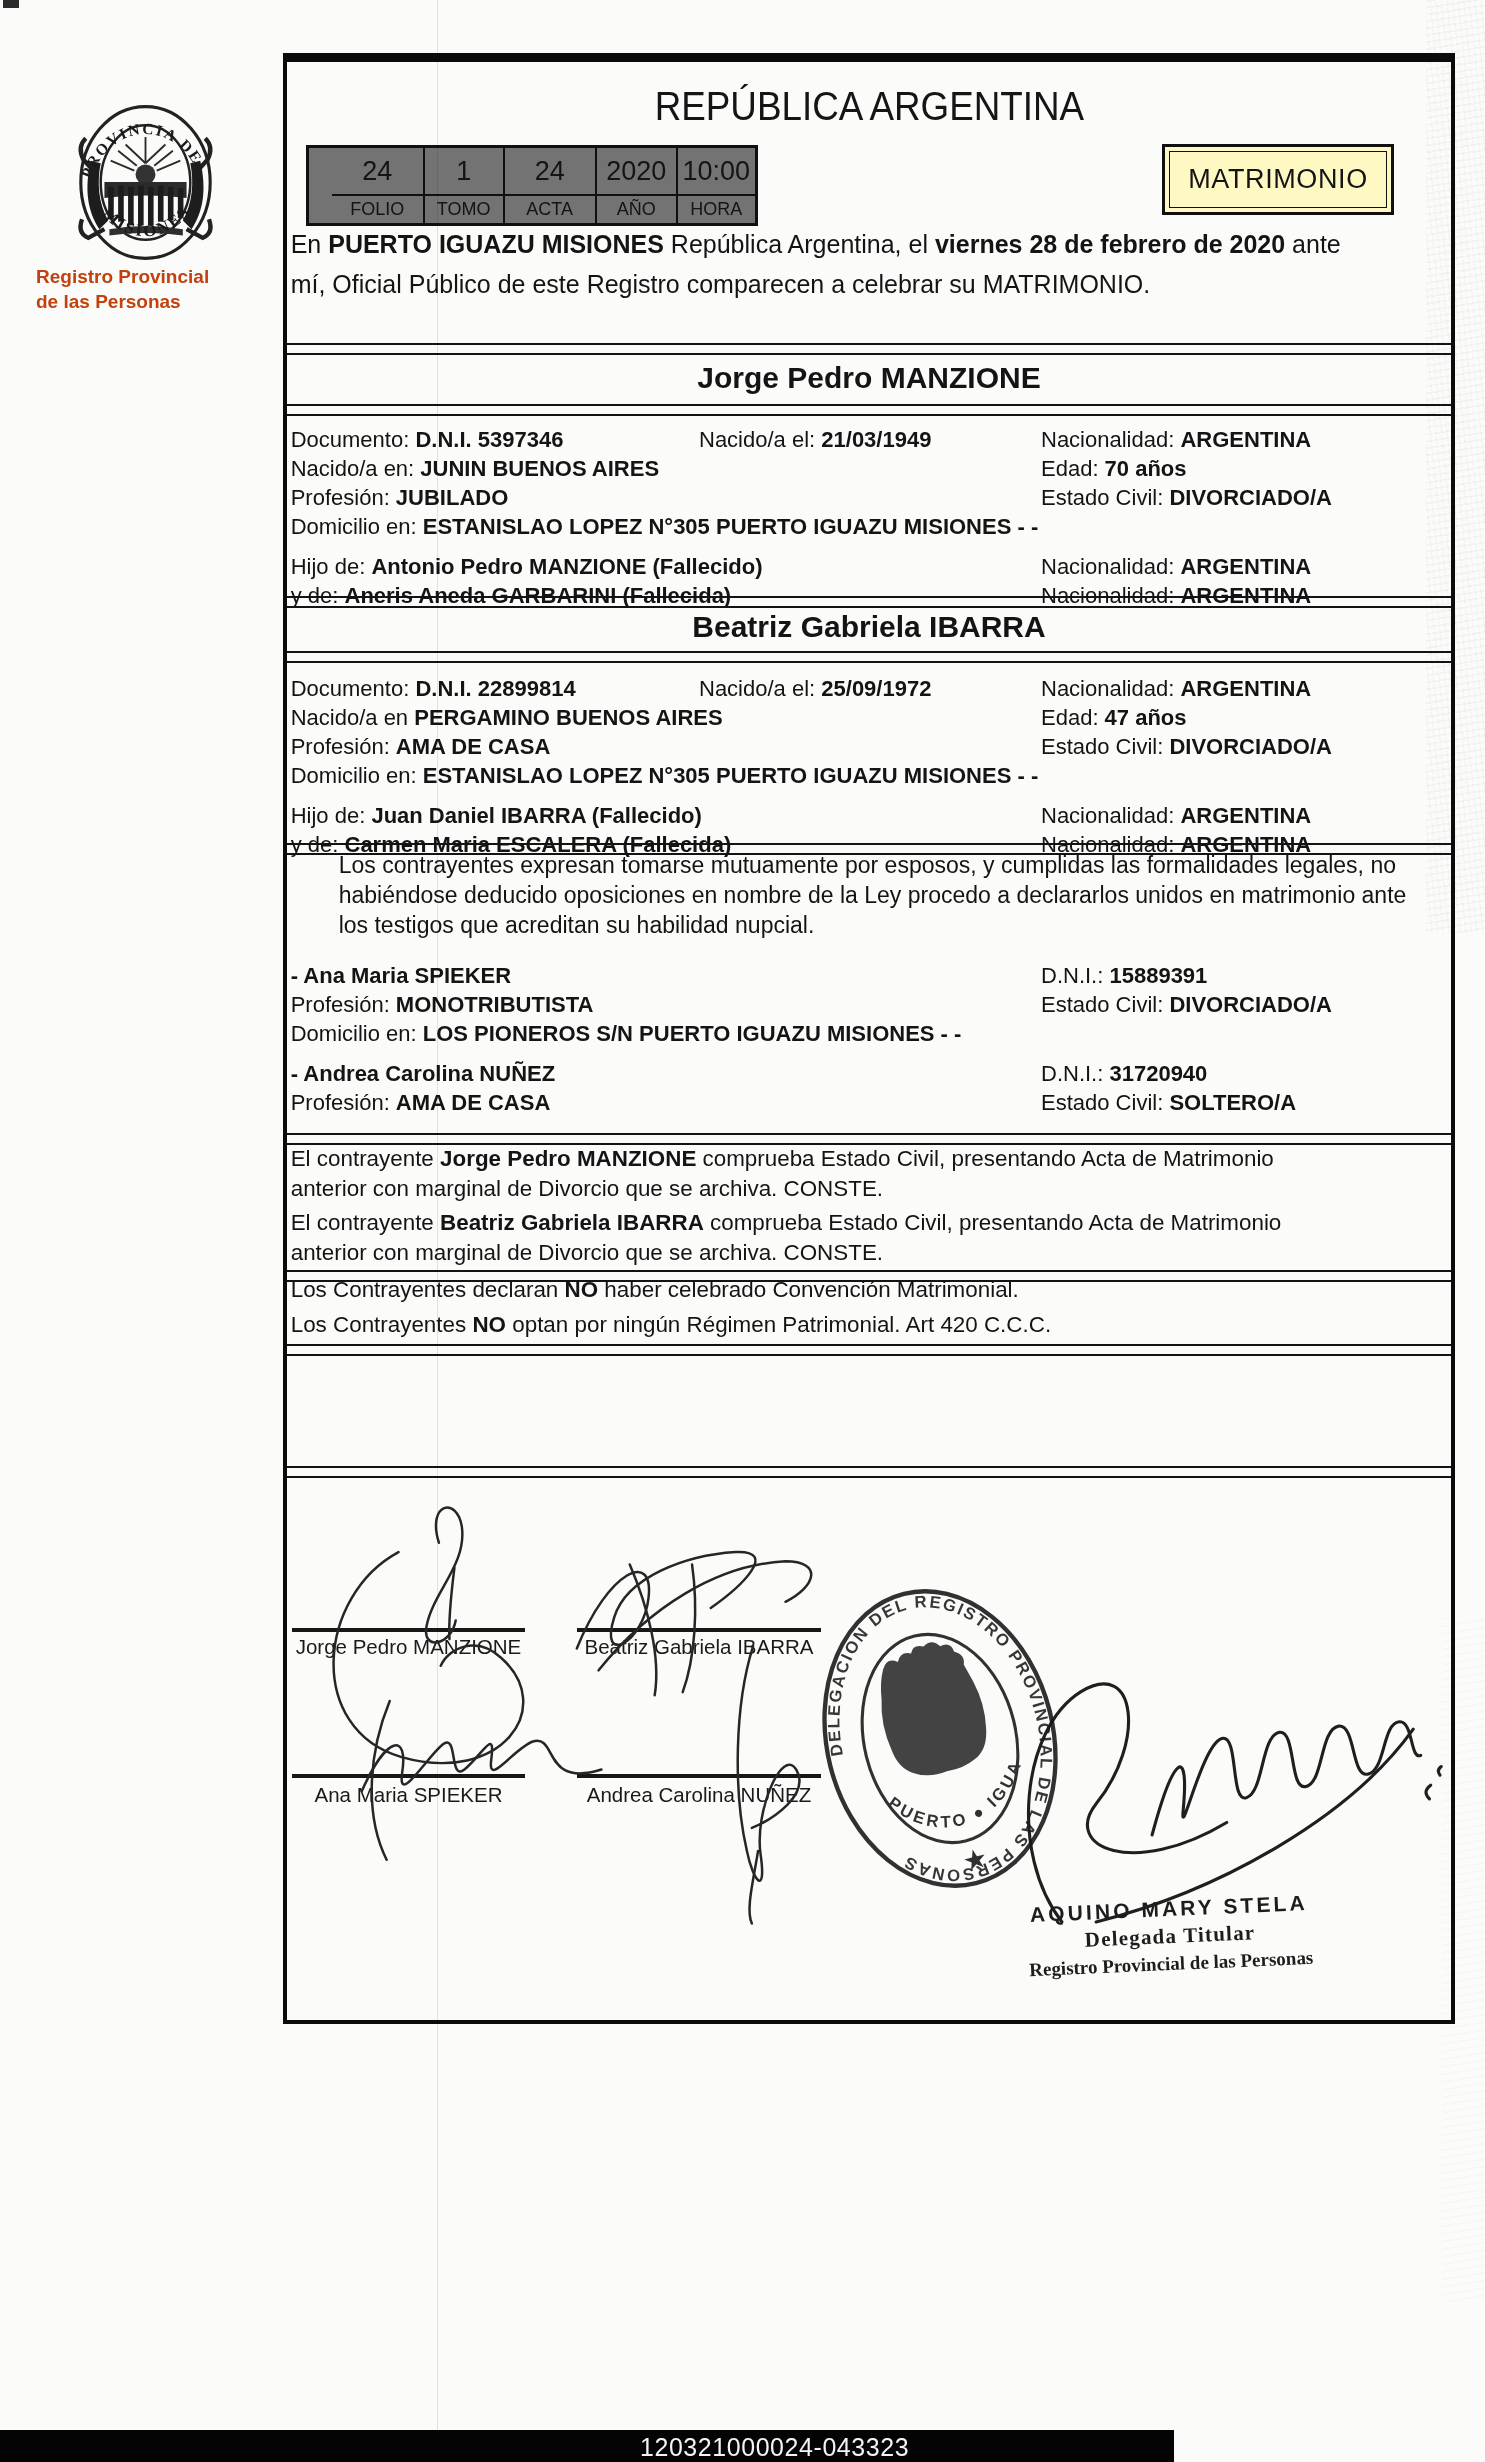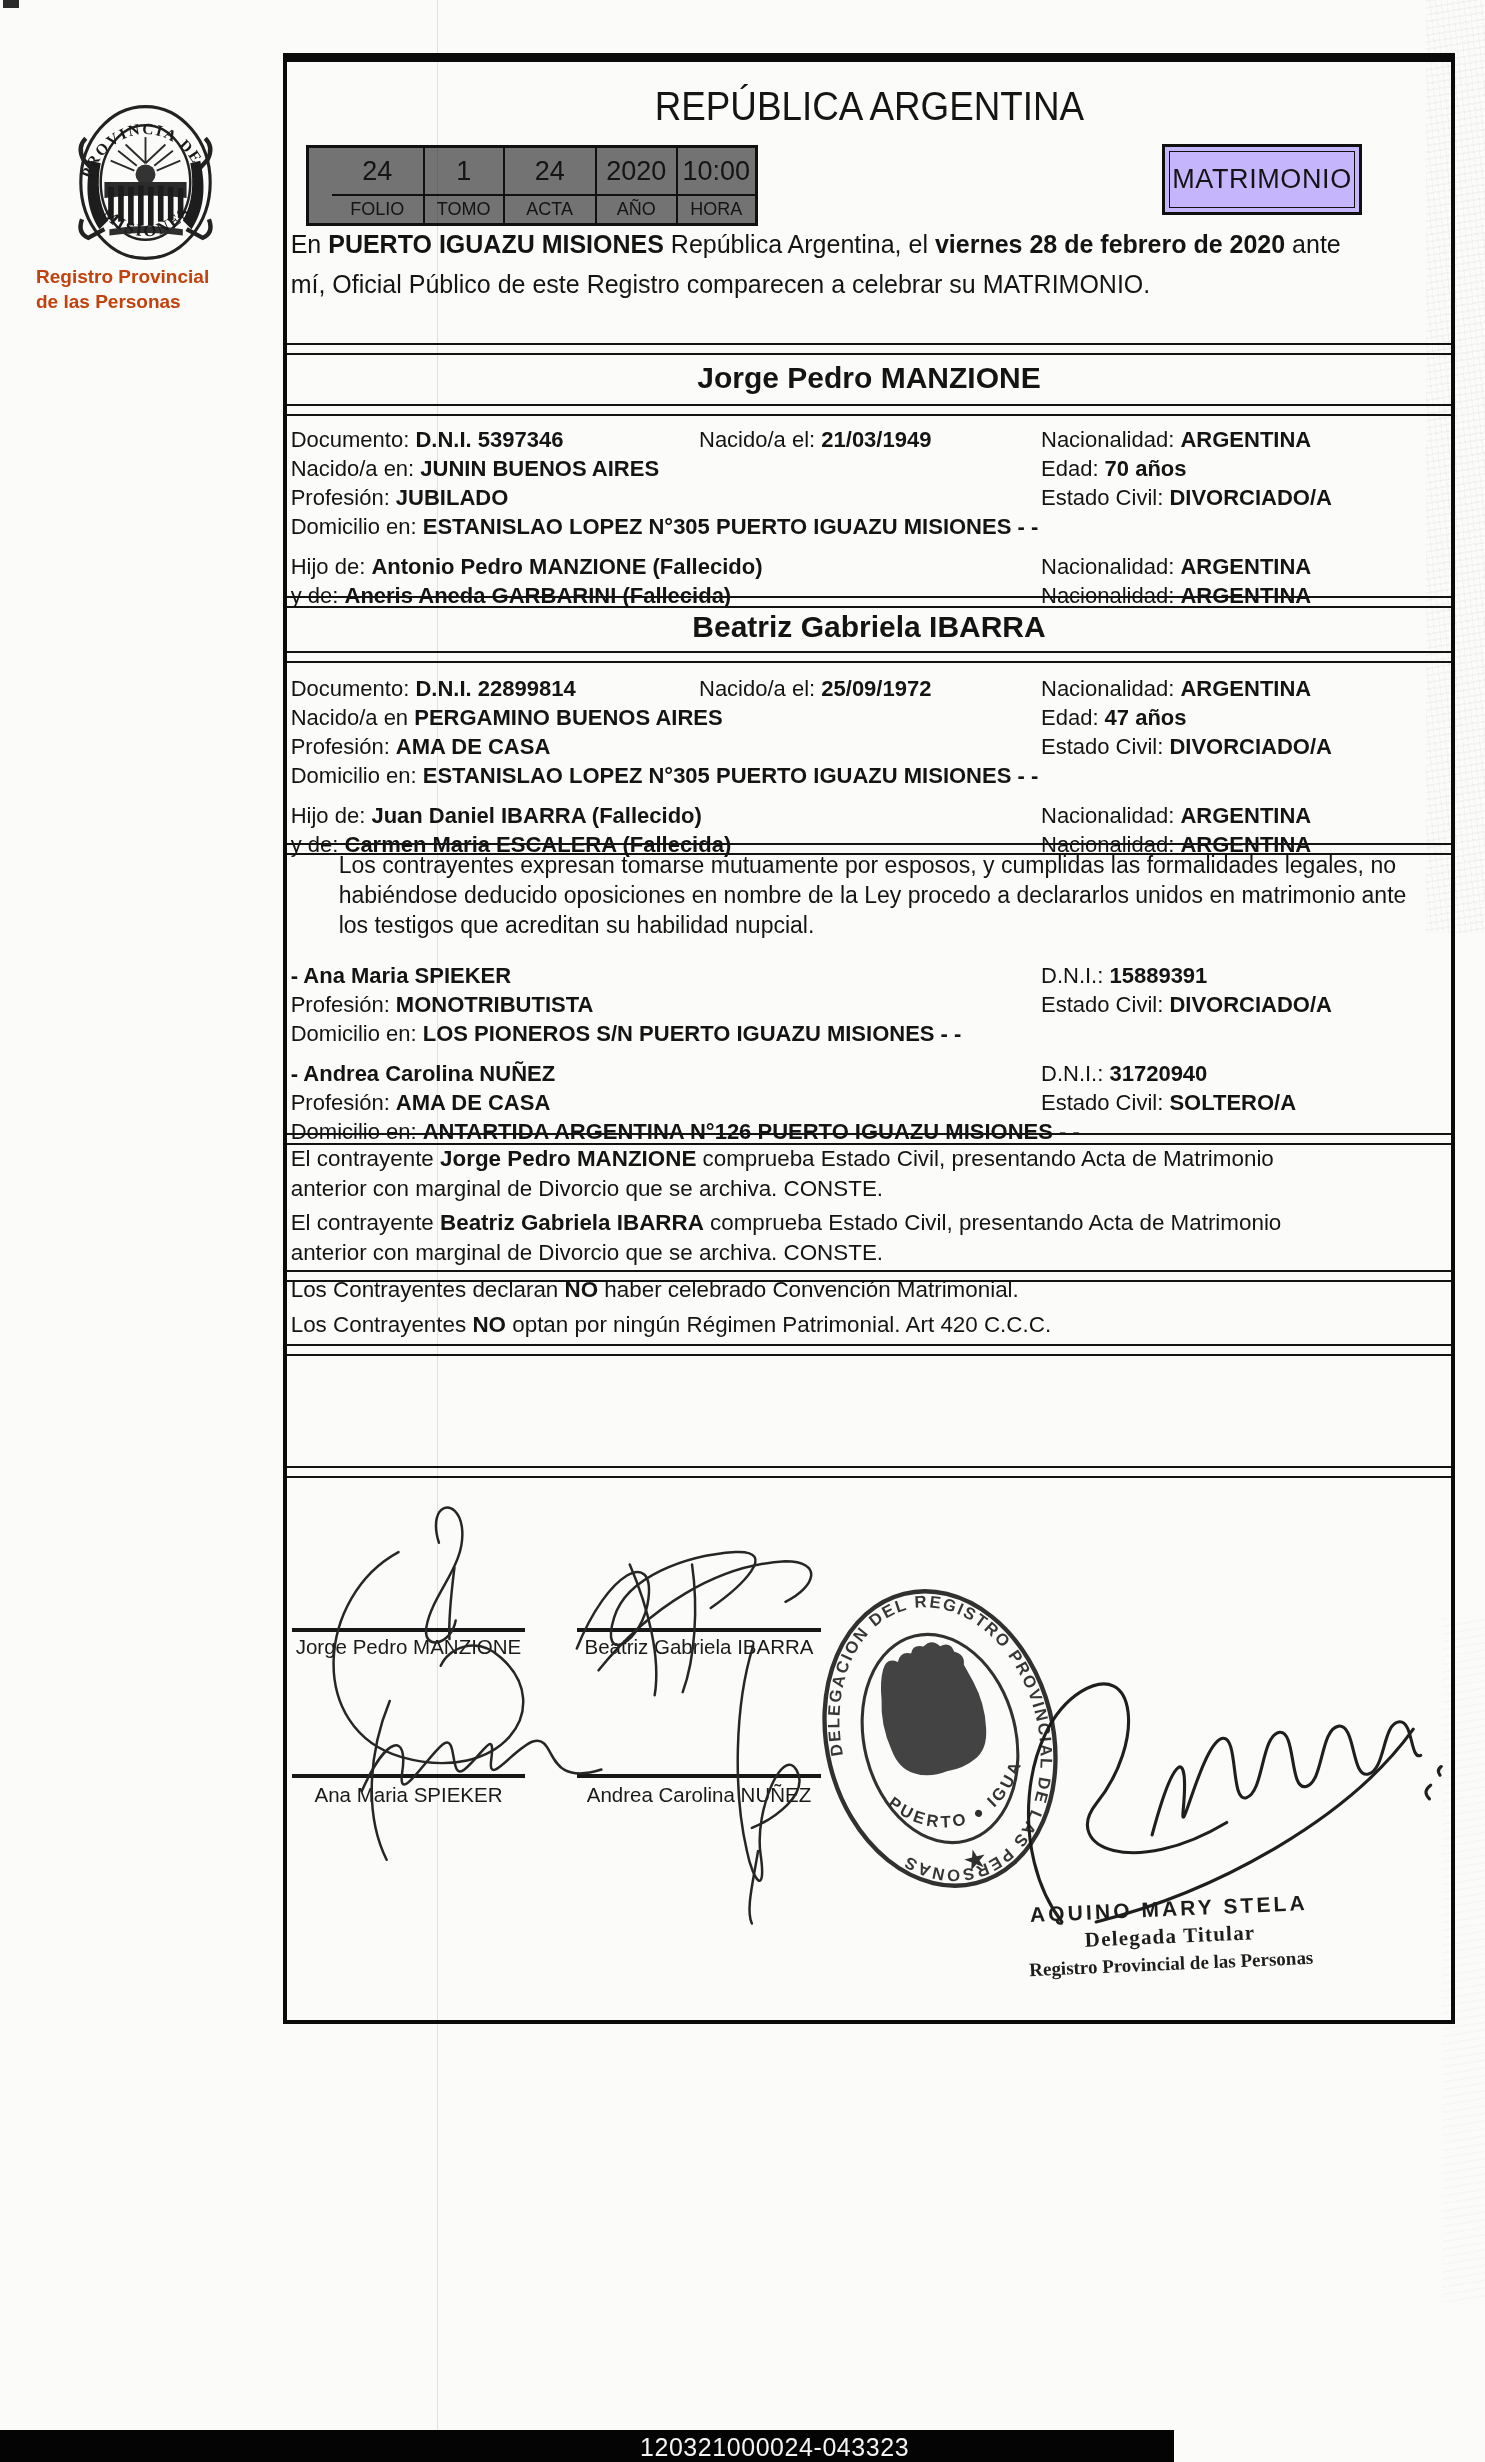--- a/index.html
+++ b/index.html
@@ -33,22 +33,22 @@
     font-size:40px;letter-spacing:0px;color:#151515;}
   #doc-title span{display:inline-block;transform:scaleX(.92);}
   
   #registry-table{left:18.7px;top:83px;border:3.1px solid #101010;display:grid;
     grid-template-columns:93px 80px 92px 81px 77px;background:#737373;padding-left:23px;}
   .reg-col{border-right:2.5px solid #101010;text-align:center;}
   .reg-col:last-child{border-right:none;}
   .reg-val{height:46px;line-height:46px;font-size:27px;border-bottom:2.5px solid #101010;}
   .reg-lab{height:27px;line-height:27px;font-size:18px;}
   
-  #type-box{left:875px;top:82px;width:200px;height:71px;box-sizing:border-box;
-    border:3.1px solid #101010;background:#c4b5fd;}
+  #type-box{left:875px;top:82px;width:232px;height:71px;box-sizing:border-box;
+    border:3.1px solid #101010;background:#fef9c3;}
   #type-box-inner{position:absolute;left:4.4px;top:4.4px;right:4.4px;bottom:4.4px;
     border:1.9px solid #101010;display:flex;align-items:center;justify-content:center;
     font-size:27px;letter-spacing:0.6px;}
   
   #intro{left:3.7px;right:7.5px;top:162px;font-size:25px;line-height:40px;}
   .person-header{left:0;right:0;text-align:center;font-size:30px;font-weight:bold;}
   .rows{left:0;right:8.7px;}
   .row{position:relative;height:29px;line-height:29px;font-size:22px;white-space:nowrap;}
   .row.gap{margin-top:11.2px;}
   .cell{position:absolute;top:16px;}
@@ -251,23 +251,20 @@
           <div class="cell cA"><span>Domicilio en: </span><span class="b">LOS PIONEROS S/N PUERTO IGUAZU MISIONES - -</span></div>
         </div>
         <div class="row gap">
           <div class="cell cA"><span class="b">- Andrea Carolina NUÑEZ</span></div>
           <div class="cell cC"><span>D.N.I.: </span><span class="b">31720940</span></div>
         </div>
         <div class="row">
           <div class="cell cA"><span>Profesión: </span><span class="b">AMA DE CASA</span></div>
           <div class="cell cC"><span>Estado Civil: </span><span class="b">SOLTERO/A</span></div>
         </div>
-        <div class="row">
-          <div class="cell cA"><span>Domicilio en: </span><span class="b">ANTARTIDA ARGENTINA N°126 PUERTO IGUAZU MISIONES - -</span></div>
-        </div>
       </div>
 
   <div class="xrule" style="top:1071px"></div>
   <div class="abs proof" style="top:1082px"><span>El contrayente </span><span class="b">Jorge Pedro MANZIONE</span><span> comprueba Estado Civil, presentando Acta de Matrimonio</span><br><span>anterior con marginal de Divorcio que se archiva. CONSTE.</span></div>
   <div class="abs proof" style="top:1146px"><span>El contrayente </span><span class="b">Beatriz Gabriela IBARRA</span><span> comprueba Estado Civil, presentando Acta de Matrimonio</span><br><span>anterior con marginal de Divorcio que se archiva. CONSTE.</span></div>
 
   <div class="xrule" style="top:1208px"></div>
   <div class="abs statement" style="top:1213px"><span>Los Contrayentes declaran </span><span class="b">NO</span><span> haber celebrado Convención Matrimonial.</span></div>
   <div class="abs statement" style="top:1248px"><span>Los Contrayentes </span><span class="b">NO</span><span> optan por ningún Régimen Patrimonial. Art 420 C.C.C.</span></div>
   <div class="xrule" style="top:1282px"></div>

